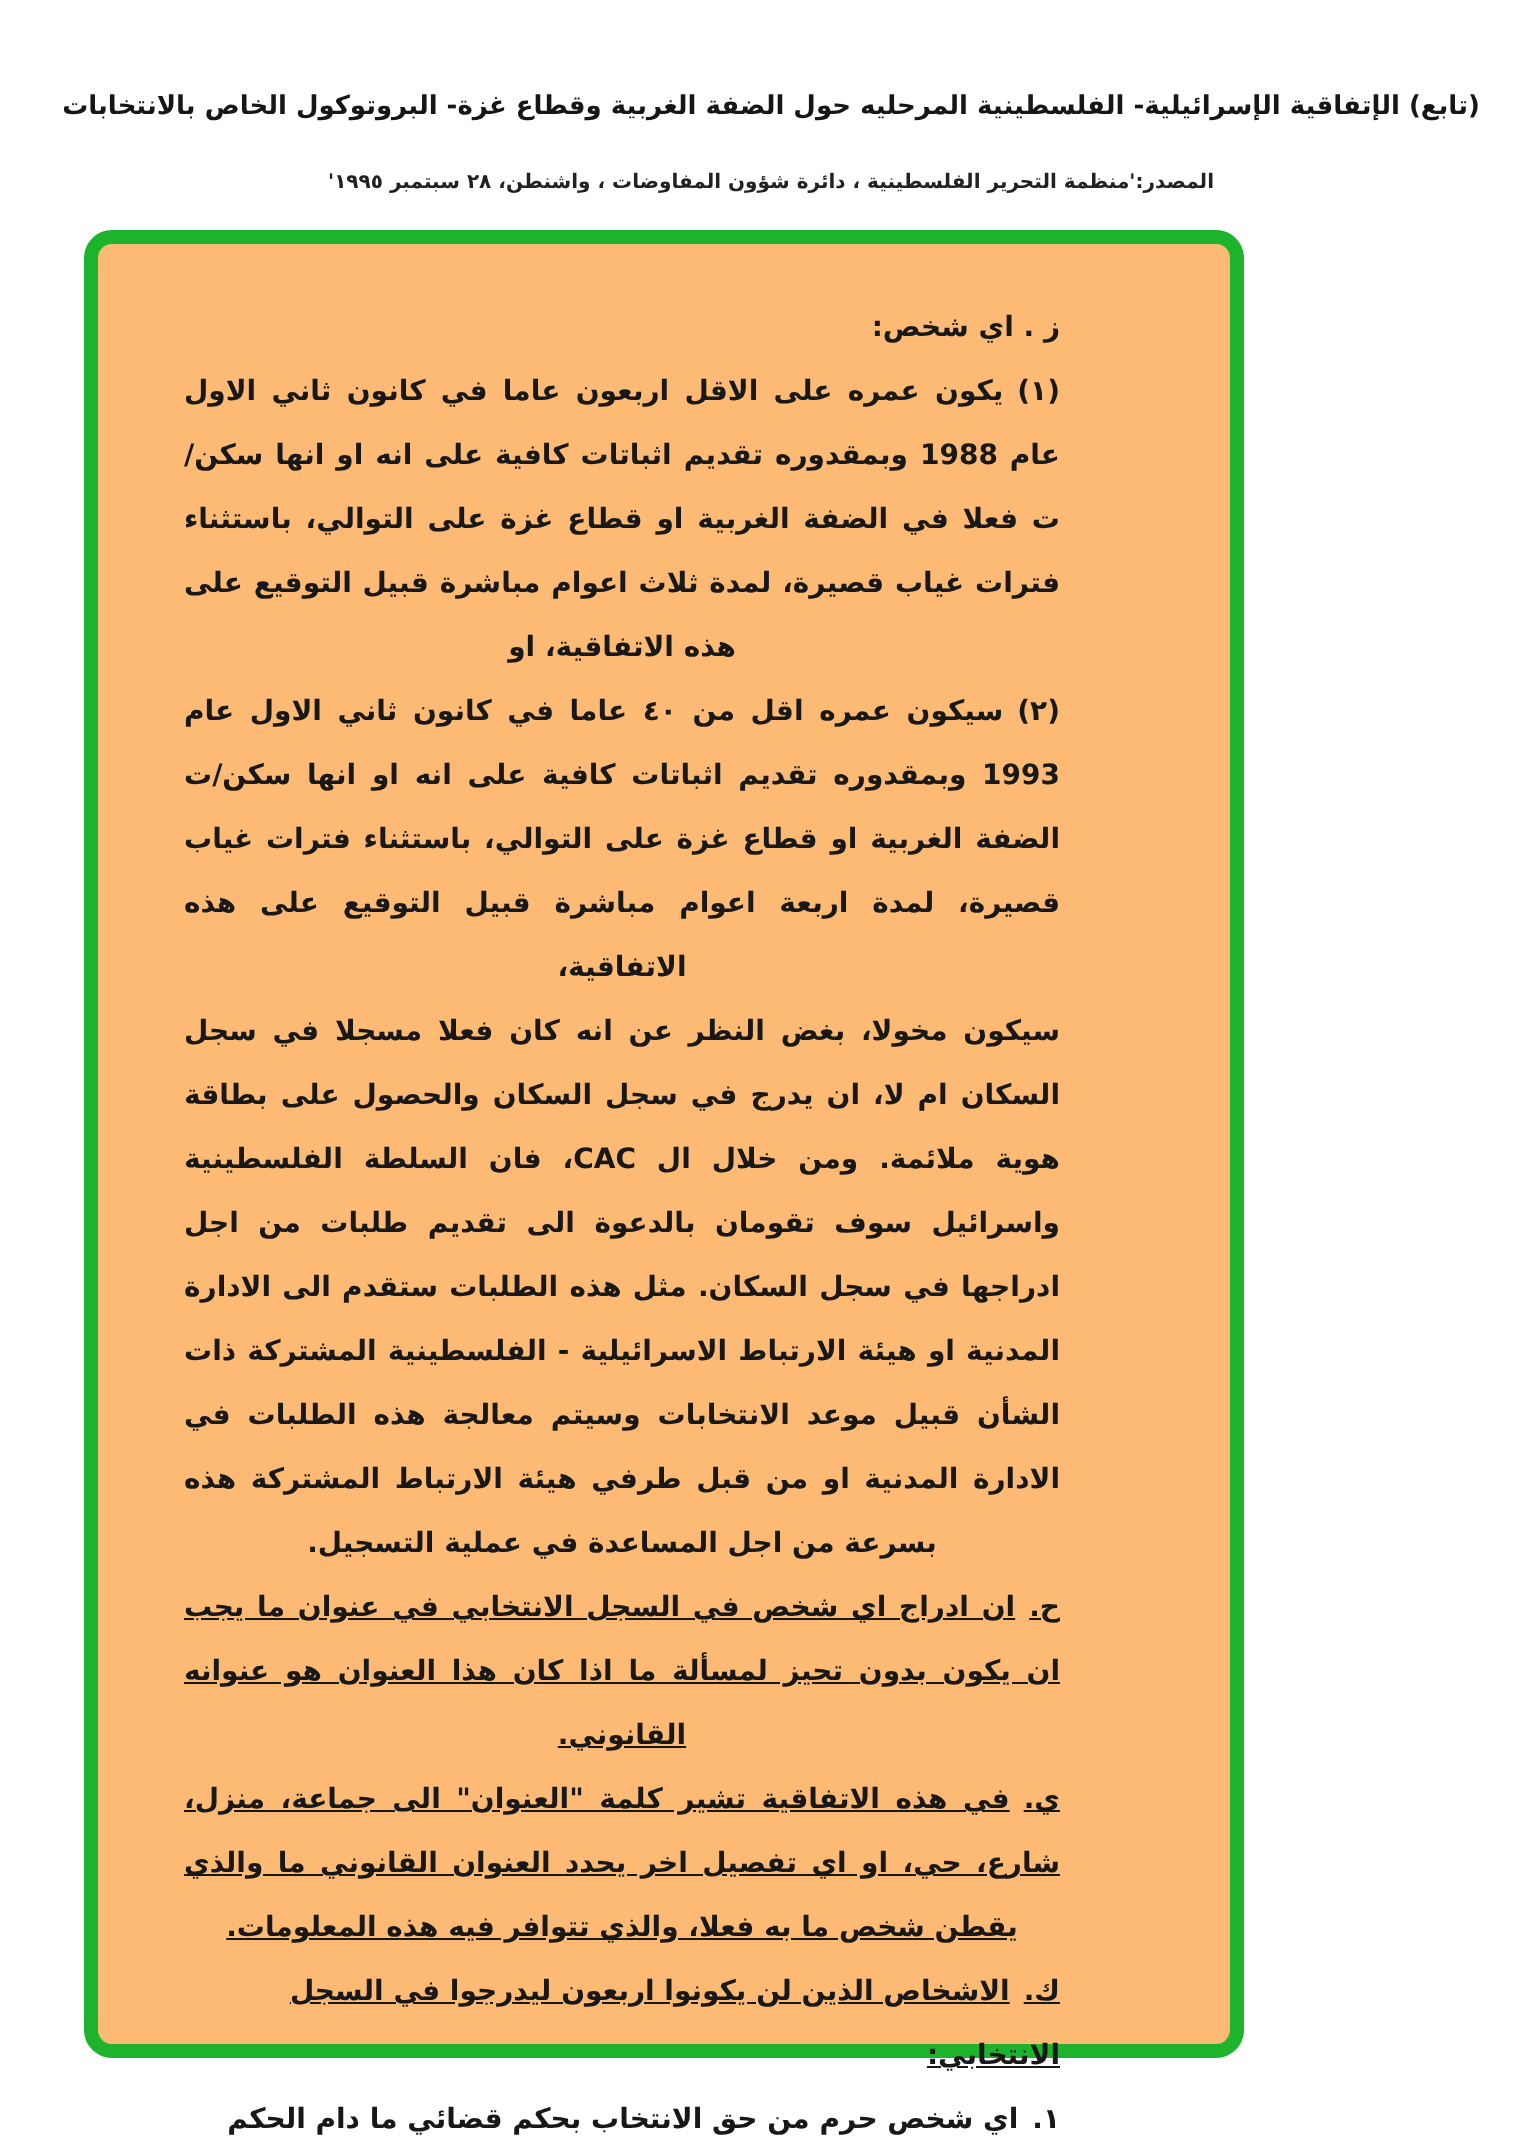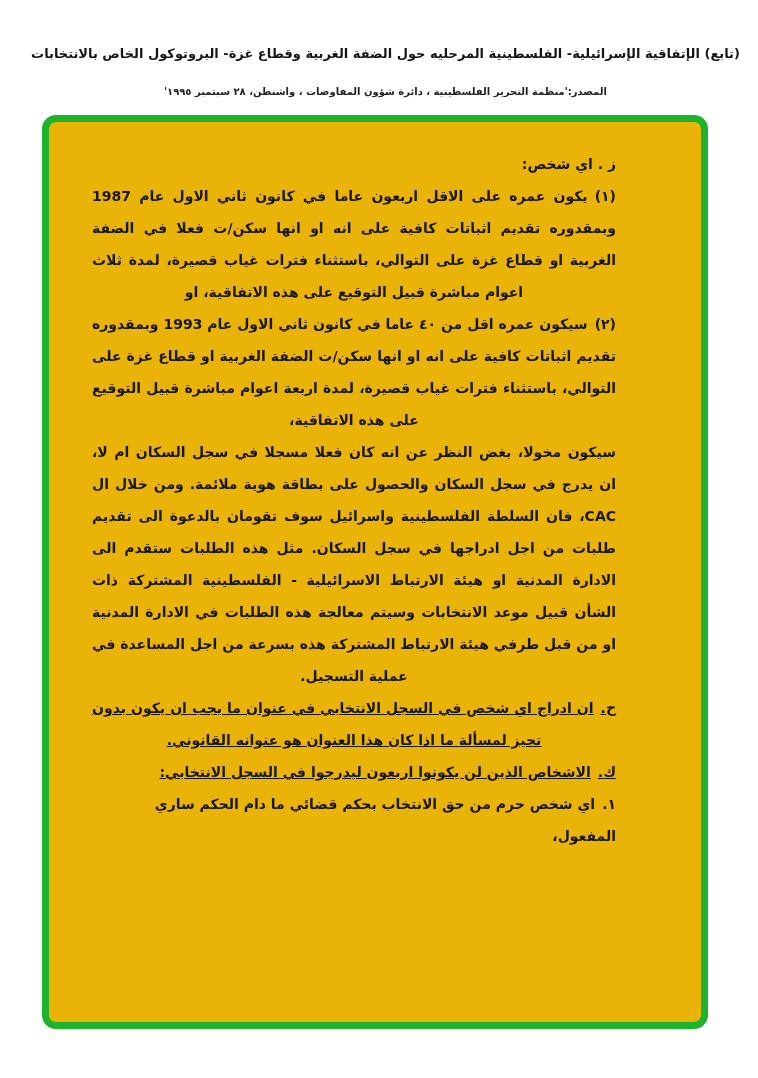--- a/index.html
+++ b/index.html
@@ -31,24 +31,24 @@
     font-size: 10px;
     font-weight: 700;
     margin-top: 25px;
     color: #222;
   }
 
   
   .frame {
     position: absolute;
     left: 42px; top: 115px;
-    width: 666px; height: 914px;
+    width: 580px; height: 914px;
     border: 7px solid var(--green, #1db32d);
     border-radius: 14px;
-    background: #eab308;
+    background: #fdba74;
   }
   .content {
     direction: rtl;
     padding: 26px 85px 0 43px;
     font-size: 14px;
     font-weight: 700;
     line-height: 32px;
     color: #181818;
   }
   .content p { margin: 0; }
@@ -87,29 +87,30 @@
 <div class="doc-header">
   <div class="doc-title">(تابع) الإتفاقية الإسرائيلية- الفلسطينية المرحليه حول الضفة الغربية وقطاع غزة- البروتوكول الخاص بالانتخابات</div>
   <div class="doc-source">المصدر:'منظمة التحرير الفلسطينية ، دائرة شؤون المفاوضات ، واشنطن، ٢٨ سبتمبر ١٩٩٥'</div>
 </div>
 
 <div class="frame">
   <div class="content">
 
     <p class="heading-z">ز . اي شخص:</p>
 
-    <p class="just blk"><span class="marker">(١)</span><span>يكون عمره على الاقل اربعون عاما في كانون ثاني الاول عام 1987 وبمقدوره تقديم اثباتات كافية على انه او انها سكن/ت فعلا في الضفة الغربية او قطاع غزة على التوالي، باستثناء فترات غياب قصيرة، لمدة ثلاث اعوام مباشرة قبيل التوقيع على هذه الاتفاقية، او</span></p>
+    <p class="just blk"><span class="marker">(١)</span><span>يكون عمره على الاقل اربعون عاما في كانون ثاني الاول عام 1988 وبمقدوره تقديم اثباتات كافية على انه او انها سكن/ت فعلا في الضفة الغربية او قطاع غزة على التوالي، باستثناء فترات غياب قصيرة، لمدة ثلاث اعوام مباشرة قبيل التوقيع على هذه الاتفاقية، او</span></p>
 
     <p class="just blk"><span class="marker">(٢)</span><span>سيكون عمره اقل من ٤٠ عاما في كانون ثاني الاول عام 1993 وبمقدوره تقديم اثباتات كافية على انه او انها سكن/ت الضفة الغربية او قطاع غزة على التوالي، باستثناء فترات غياب قصيرة، لمدة اربعة اعوام مباشرة قبيل التوقيع على هذه الاتفاقية،</span></p>
 
     <p class="just blk">سيكون مخولا، بغض النظر عن انه كان فعلا مسجلا في سجل السكان ام لا، ان يدرج في سجل السكان والحصول على بطاقة هوية ملائمة. ومن خلال ال CAC، فان السلطة الفلسطينية واسرائيل سوف تقومان بالدعوة الى تقديم طلبات من اجل ادراجها في سجل السكان. مثل هذه الطلبات ستقدم الى الادارة المدنية او هيئة الارتباط الاسرائيلية - الفلسطينية المشتركة ذات الشأن قبيل موعد الانتخابات وسيتم معالجة هذه الطلبات في الادارة المدنية او من قبل طرفي هيئة الارتباط المشتركة هذه بسرعة من اجل المساعدة في عملية التسجيل.</p>
 
     <p class="just blk lettered"><span class="marker">ح.</span><span>ان ادراج اي شخص في السجل الانتخابي في عنوان ما يجب ان يكون بدون تحيز لمسألة ما اذا كان هذا العنوان هو عنوانه القانوني.</span></p>
 
 
+    <p class="just blk lettered"><span class="marker">ي.</span><span>في هذه الاتفاقية تشير كلمة "العنوان" الى جماعة، منزل، شارع، حي، او اي تفصيل اخر يحدد العنوان القانوني ما والذي يقطن شخص ما به فعلا، والذي تتوافر فيه هذه المعلومات.</span></p>
 
     <p class="single-line blk lettered"><span class="marker">ك.</span><span>الاشخاص الذين لن يكونوا اربعون ليدرجوا في السجل الانتخابي:</span></p>
 
     <p class="numbered"><span class="marker">١.</span><span>اي شخص حرم من حق الانتخاب بحكم قضائي ما دام الحكم ساري المفعول،</span></p>
 
 
     <p class="numbered"></p>
 
   </div>
 </div>

